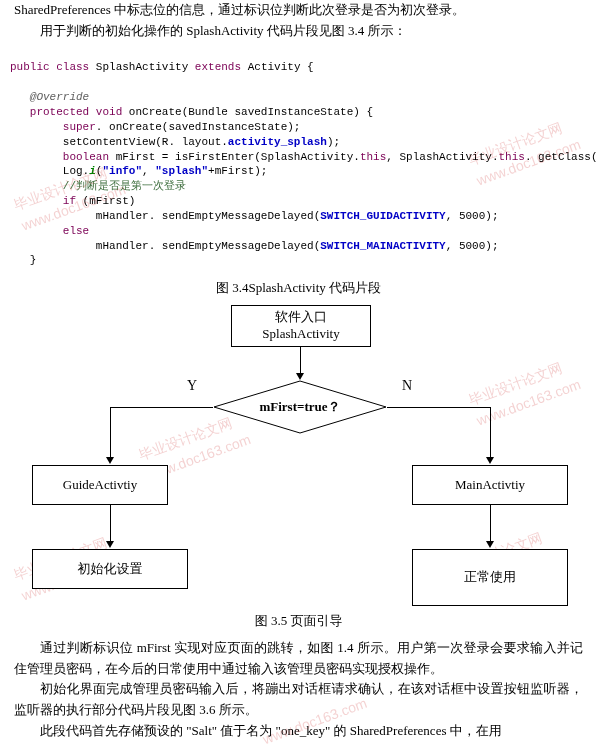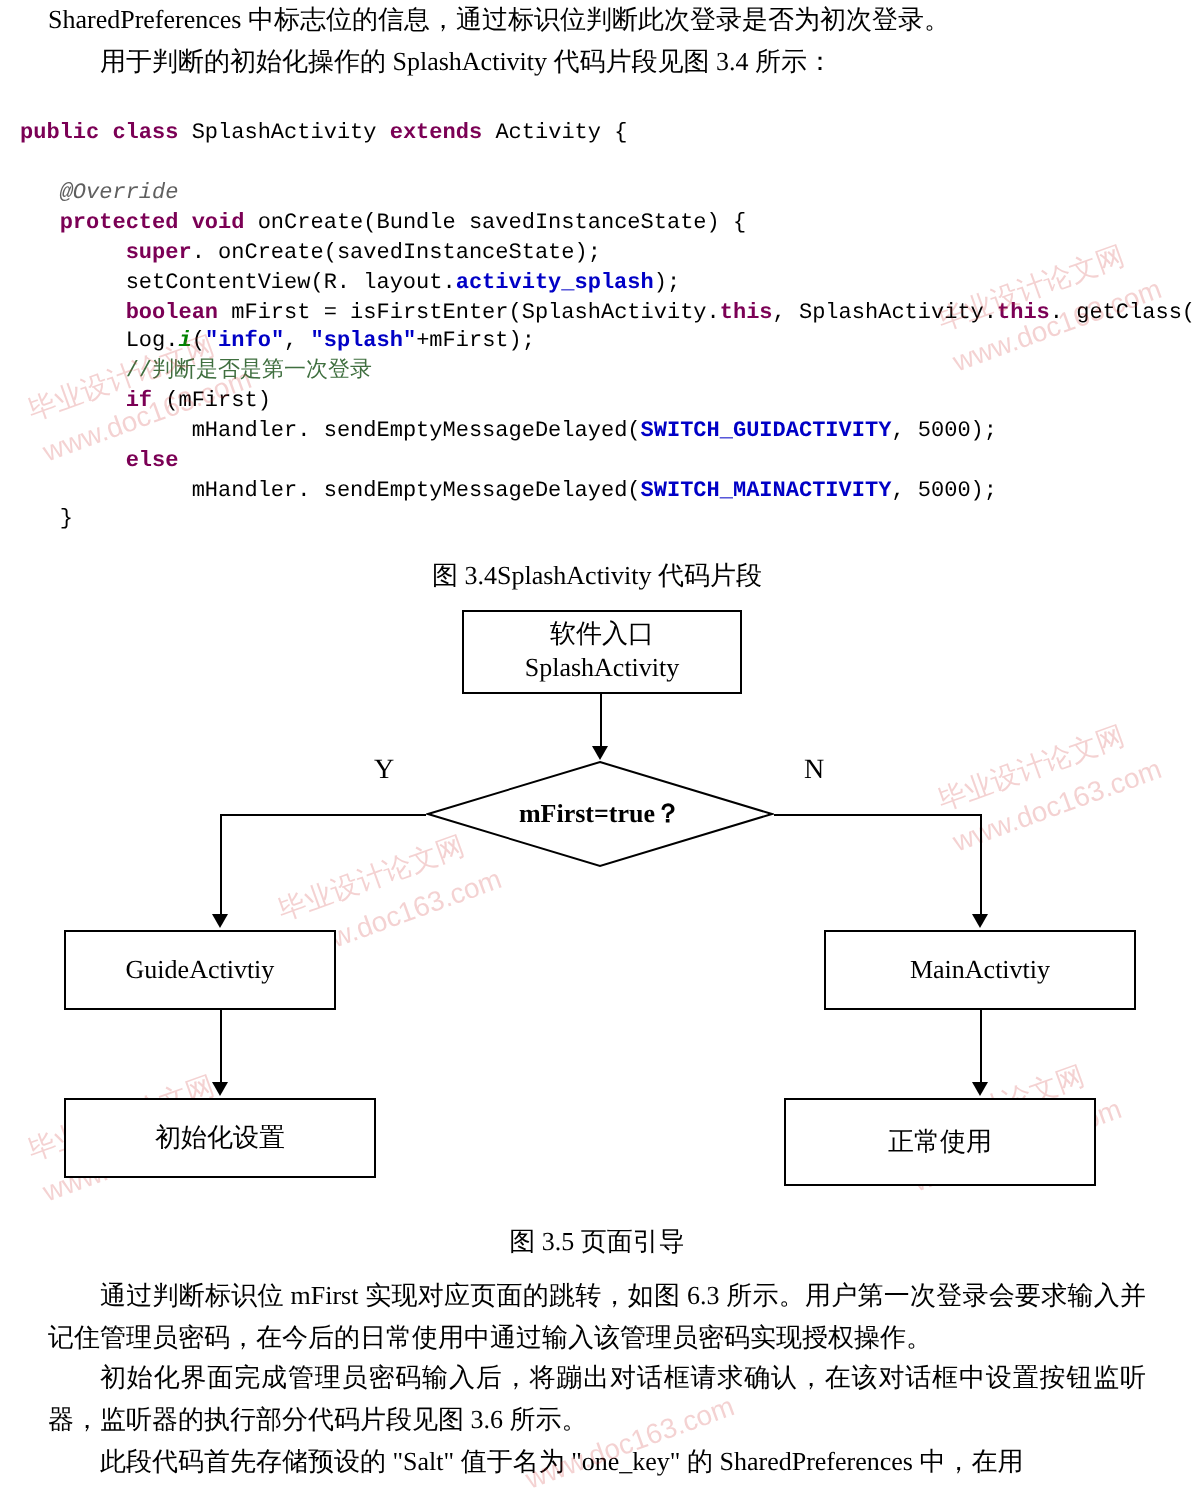--- a/index.html
+++ b/index.html
@@ -7,32 +7,32 @@
       width: 597px;
       height: 752px;
       font-family: SimSun, "宋体", serif;
       font-size: 13px;
       line-height: 1.6;
       background: #fff;
       color: #000;
       position: relative;
     }
     .para {
-      padding: 0 24px;
+      padding: 0 14px;
       text-align: justify;
     }
     .para.indent { text-indent: 2em; }
     .code-block {
       font-family: "Courier New", monospace;
       font-size: 11px;
       line-height: 1.35;
       padding: 4px 10px;
       white-space: pre;
     }
-    .kw-red { color: #7b0055; font-weight: bold; }
+    .kw-red { color: #7b0055; font-weight: normal; }
     .anno { color: #5f5f5f; font-style: italic; }
     .str-green { color: #008200; font-weight: bold; font-style: italic; }
     .str-blue { color: #0000c6; font-weight: bold; }
     .cmt { color: #3f6f3f; }
     .ident { color: #000; }
     .caption {
       text-align: center;
       font-size: 13px;
       padding: 6px 17px;
     }
@@ -160,21 +160,21 @@
 
   <div class="line hline" style="left:387px;top:102px;width:104px;"></div>
   <div class="line vline" style="left:490px;top:102px;height:54px;"></div>
   <div class="arrow-down" style="left:486px;top:152px;"></div>
 
   <div class="box" style="left:412px;top:160px;width:156px;height:40px;">MainActivtiy</div>
 
   <div class="line vline" style="left:490px;top:200px;height:40px;"></div>
   <div class="arrow-down" style="left:486px;top:236px;"></div>
 
-  <div class="box" style="left:392px;top:244px;width:156px;height:44px;">正常使用</div>
+  <div class="box" style="left:412px;top:244px;width:156px;height:57px;">正常使用</div>
 
 </div>
 
 <div class="caption">图 3.5 页面引导</div>
 
-<p class="para indent">通过判断标识位 mFirst 实现对应页面的跳转，如图 6.3 所示。用户第一次登录会要求输入并记住管理员密码，在今后的日常使用中通过输入该管理员密码实现授权操作。</p>
+<p class="para indent">通过判断标识位 mFirst 实现对应页面的跳转，如图 1.4 所示。用户第一次登录会要求输入并记住管理员密码，在今后的日常使用中通过输入该管理员密码实现授权操作。</p>
 <p class="para indent">初始化界面完成管理员密码输入后，将蹦出对话框请求确认，在该对话框中设置按钮监听器，监听器的执行部分代码片段见图 3.6 所示。</p>
 <p class="para indent">此段代码首先存储预设的 "Salt" 值于名为 "one_key" 的 SharedPreferences 中，在用</p>
 
 </body></html>

